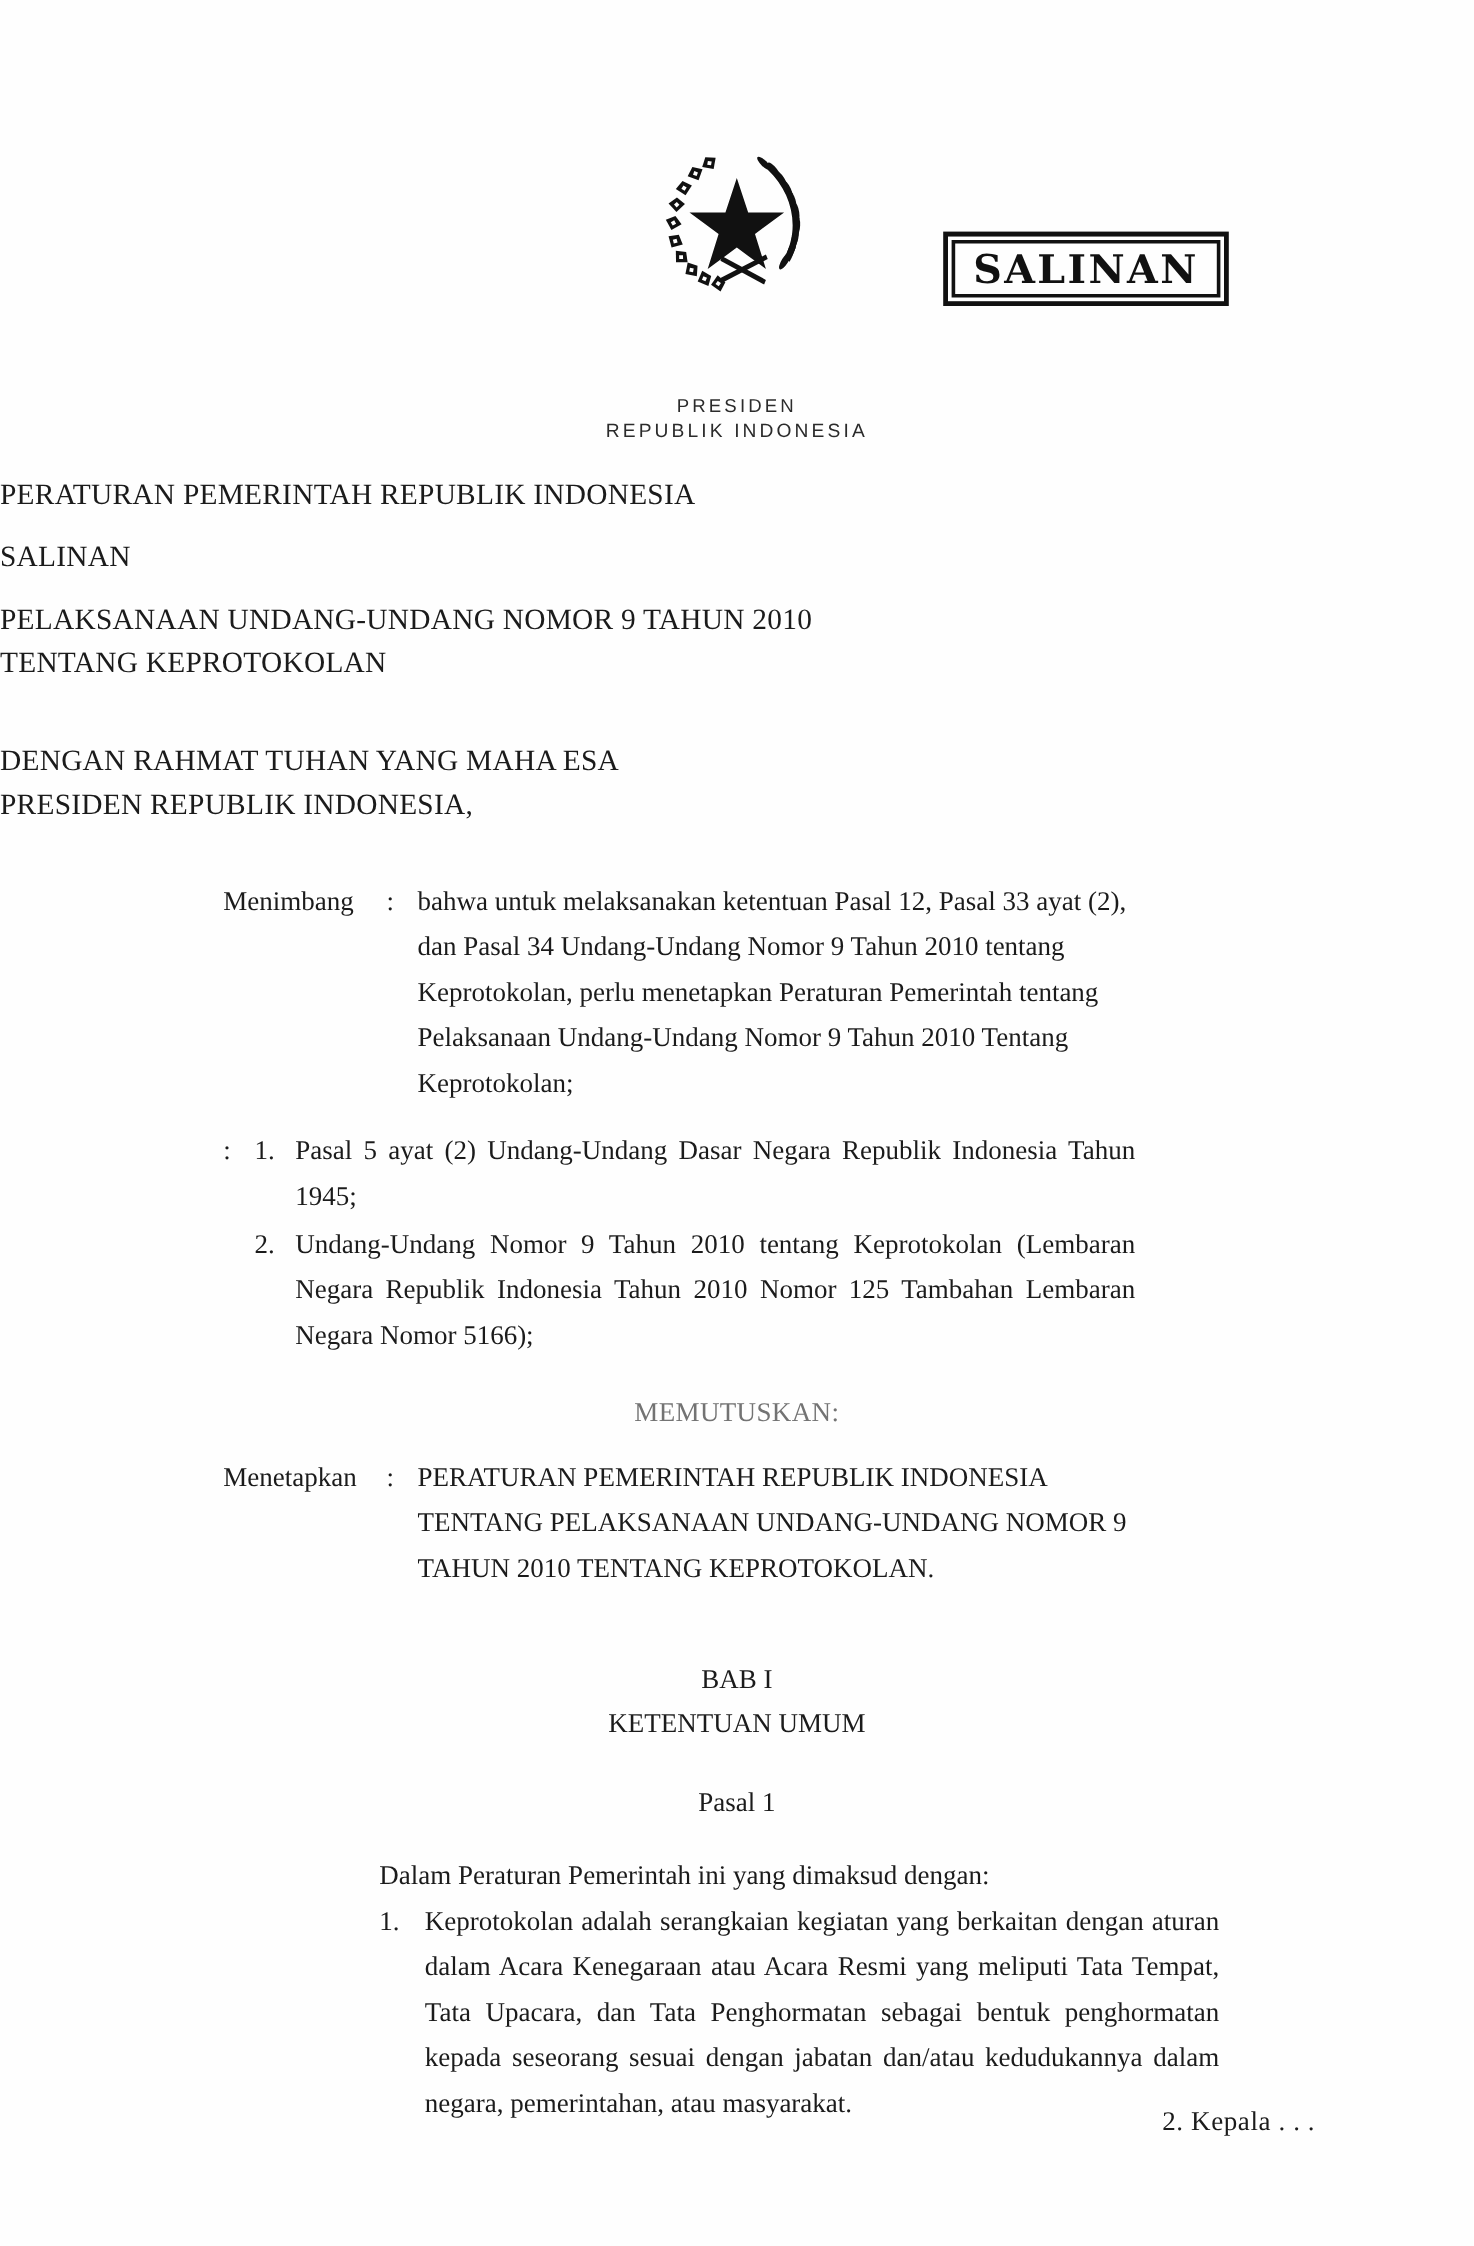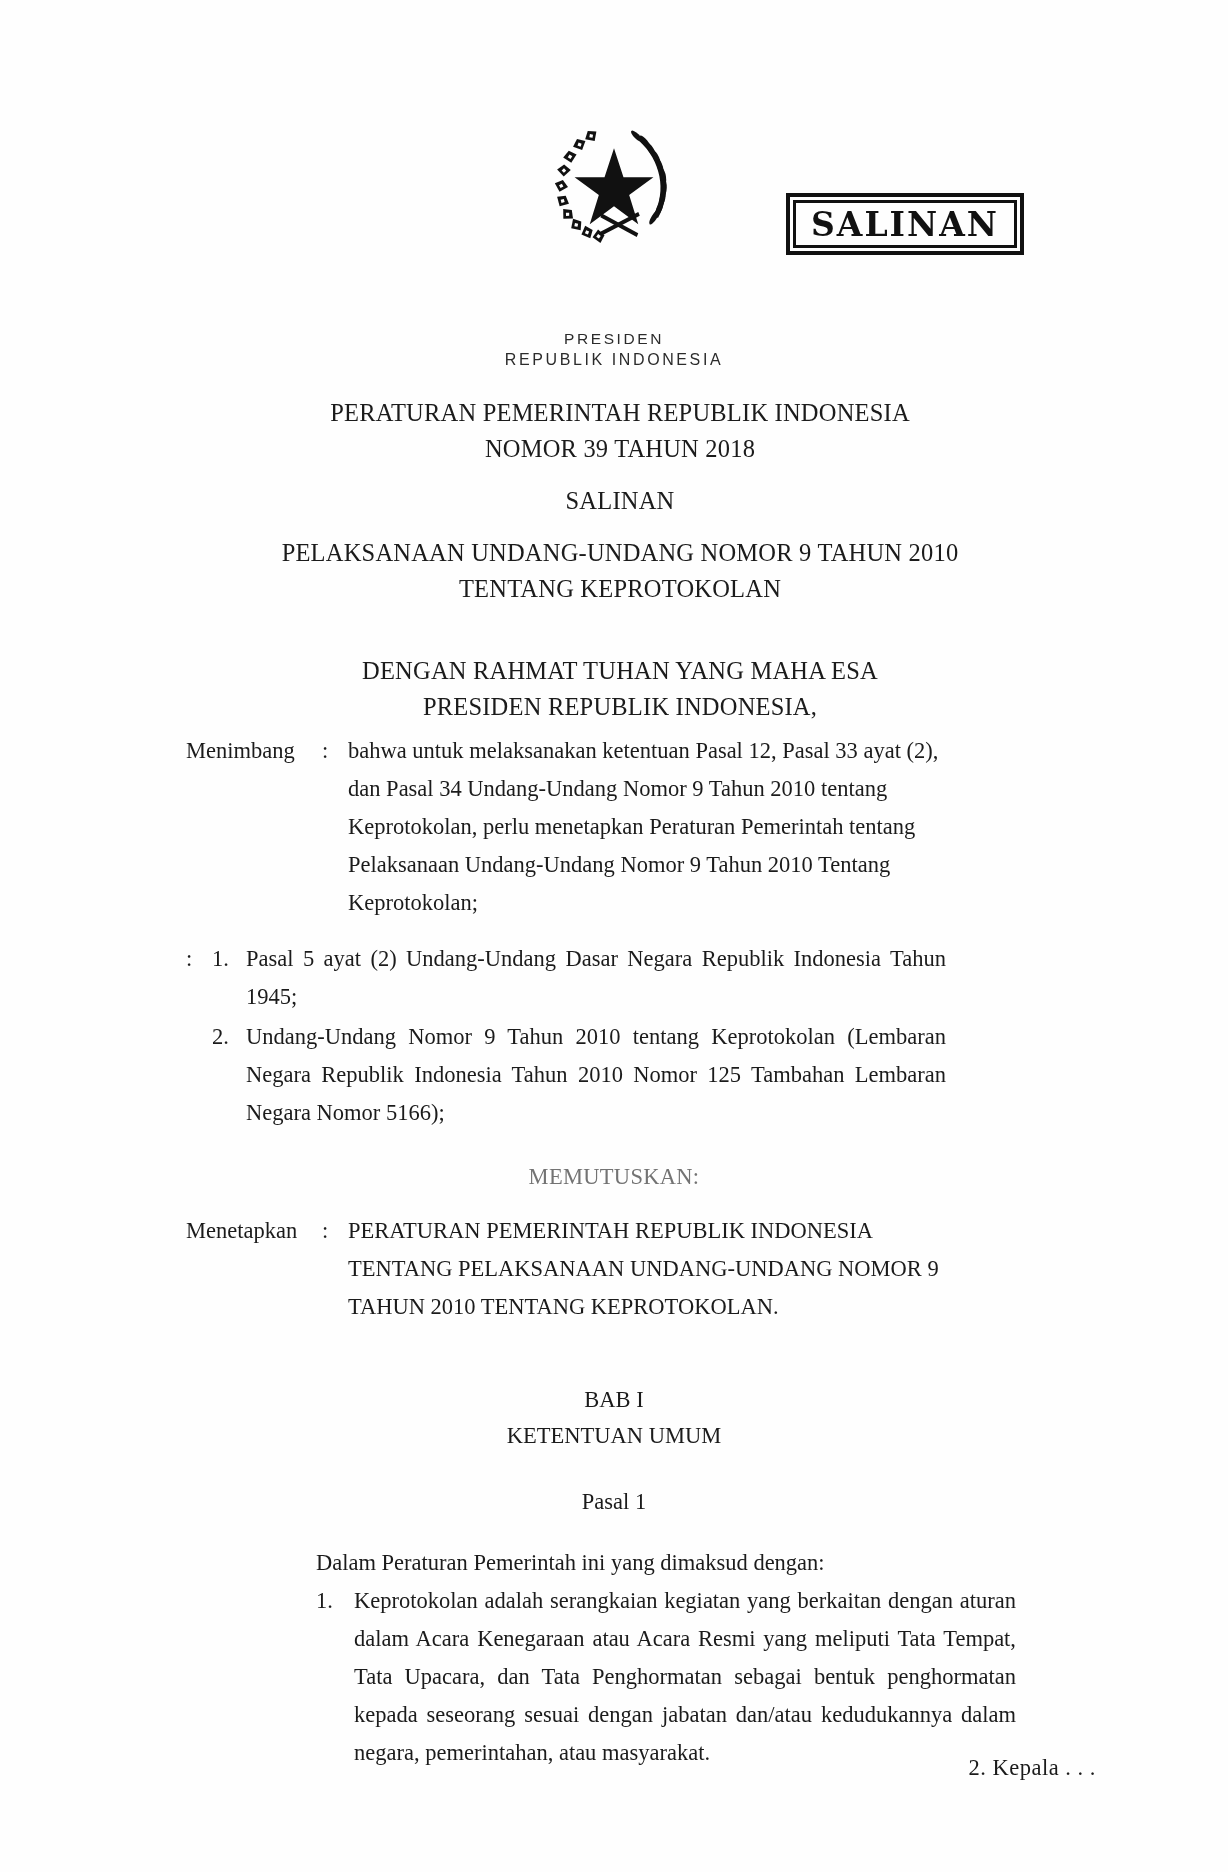--- a/index.html
+++ b/index.html
@@ -72,23 +72,22 @@
   .presiden-block {
     position: absolute;
     left: 0; right: 0;
     top: 328px;
   }
   .presiden-block .l2 { font-size: 16px; }
 
   
   .titleblock {
     position: absolute;
-    left: 12px; right: 0;
+    left: 0; right: 0;
     top: 395px;
-    text-align: center;
   }
   .t-line {
     font-size: 24.5px;
     line-height: 36px;
     letter-spacing: 0.2px;
     color: #1b1b1b;
   }
   .t-gap-sm { height: 16px; }
   .t-gap-lg { height: 46px; }
 
@@ -317,21 +316,20 @@
     </div>
   </div>
 
   <div class="presiden-block">
     <div class="presiden-line l1">PRESIDEN</div>
     <div class="presiden-line l2">REPUBLIK INDONESIA</div>
   </div>
 
   <div class="titleblock">
     <div class="t-line">PERATURAN PEMERINTAH REPUBLIK INDONESIA</div>
-    <div class="t-line">NOMOR 39 TAHUN 2018</div>
     <div class="t-gap-sm"></div>
     <div class="t-line">SALINAN</div>
     <div class="t-gap-sm"></div>
     <div class="t-line">PELAKSANAAN UNDANG-UNDANG NOMOR 9 TAHUN 2010</div>
     <div class="t-line">TENTANG KEPROTOKOLAN</div>
     <div class="t-gap-lg"></div>
     <div class="t-line">DENGAN RAHMAT TUHAN YANG MAHA ESA</div>
     <div class="t-line">PRESIDEN REPUBLIK INDONESIA,</div>
   </div>
 

